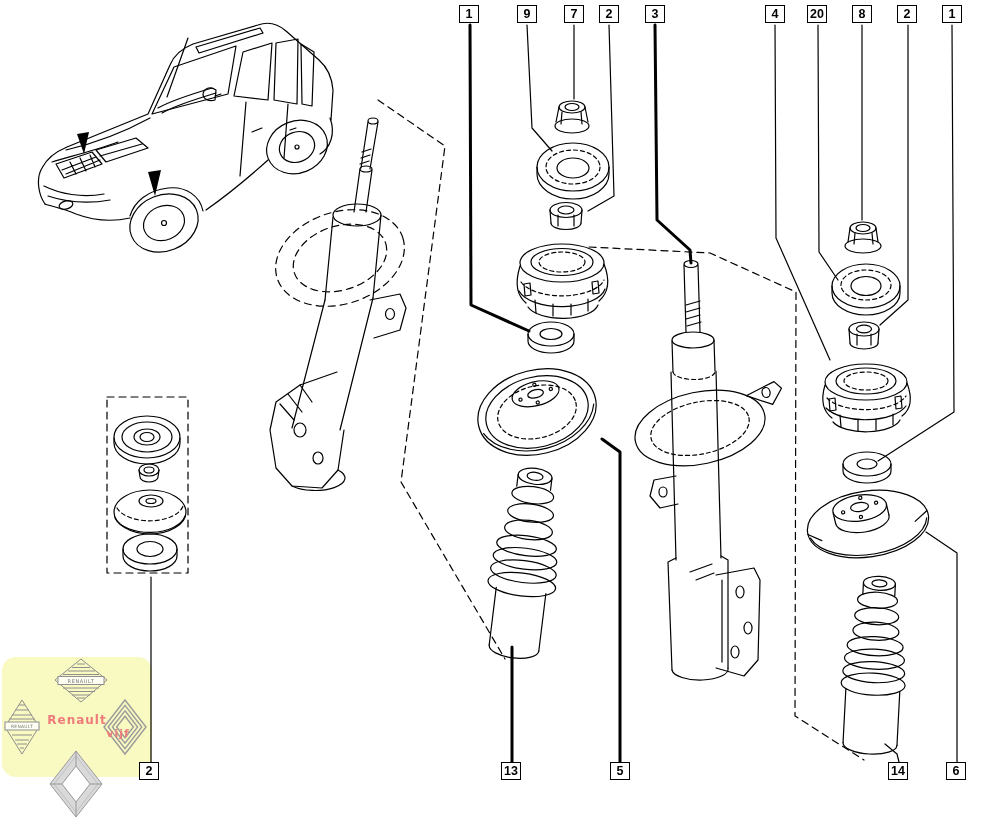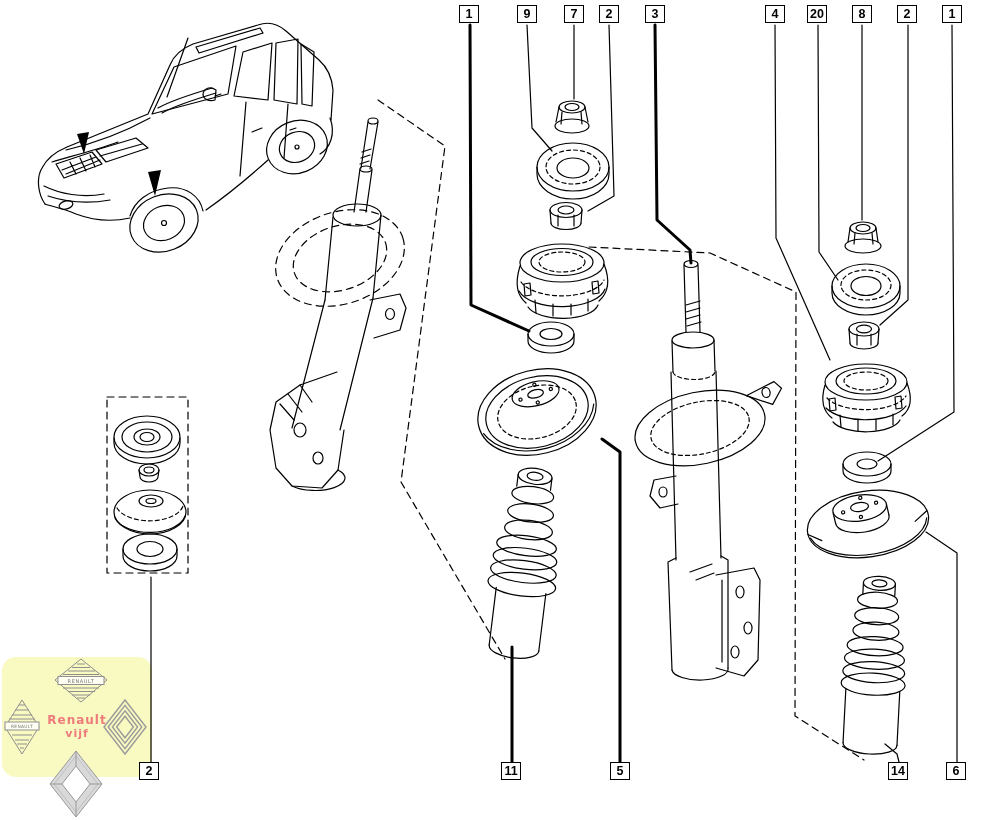--- a/index.html
+++ b/index.html
@@ -57,21 +57,21 @@
       </g>
 
       <g>
         <polygon points="74,94 100,127 74,160 48,127" fill="#d9d9d9" stroke="#999"></polygon>
         <polygon points="74,99 96,127 74,155 52,127" fill="none" stroke="#bfbfbf"></polygon>
         <polygon points="74,109 88,127 74,145 60,127" fill="#ffffff" stroke="#999"></polygon>
         <path d="M48,127H60 M74,94V109 M100,127H88 M74,160V145" stroke="#999" fill="none"></path>
       </g>
     </svg>
     <div class="wm-txt" id="wm-line1" style="color: rgb(238, 123, 123);">Renault</div>
-    <div class="wm-txt" id="wm-line2" style="color: rgb(238, 123, 123);">vijf</div>
+    <div class="wm-txt" id="wm-line2" style="color: rgb(238, 123, 123); padding-left: 41px;">vijf</div>
   </div>
 
   <svg id="scene" width="1000" height="820" viewBox="0 0 1000 820">
 
     <g>
       <polyline class="dash" points="378,100 445,146 401,482 505,659"></polyline>
       <polyline class="dash" points="589,247 710,253 796,292 795,716 864,760"></polyline>
     </g>
 
     <g>
@@ -355,18 +355,18 @@
   <div class="co" style="left:564px;top:5px">7</div>
   <div class="co" style="left:599px;top:5px">2</div>
   <div class="co" style="left:645px;top:5px">3</div>
   <div class="co" style="left:765px;top:5px">4</div>
   <div class="co" style="left:807px;top:5px">20</div>
   <div class="co" style="left:852px;top:5px">8</div>
   <div class="co" style="left:897px;top:5px">2</div>
   <div class="co" style="left:942px;top:5px">1</div>
 
   <div class="co" style="left:139px;top:762px">2</div>
-  <div class="co" style="left:501px;top:762px">11</div>
+  <div class="co" style="left:501px;top:762px">13</div>
   <div class="co" style="left:610px;top:762px">5</div>
   <div class="co" style="left:888px;top:762px">14</div>
   <div class="co" style="left:946px;top:762px">6</div>
 
 </div>
 
 </body></html>

